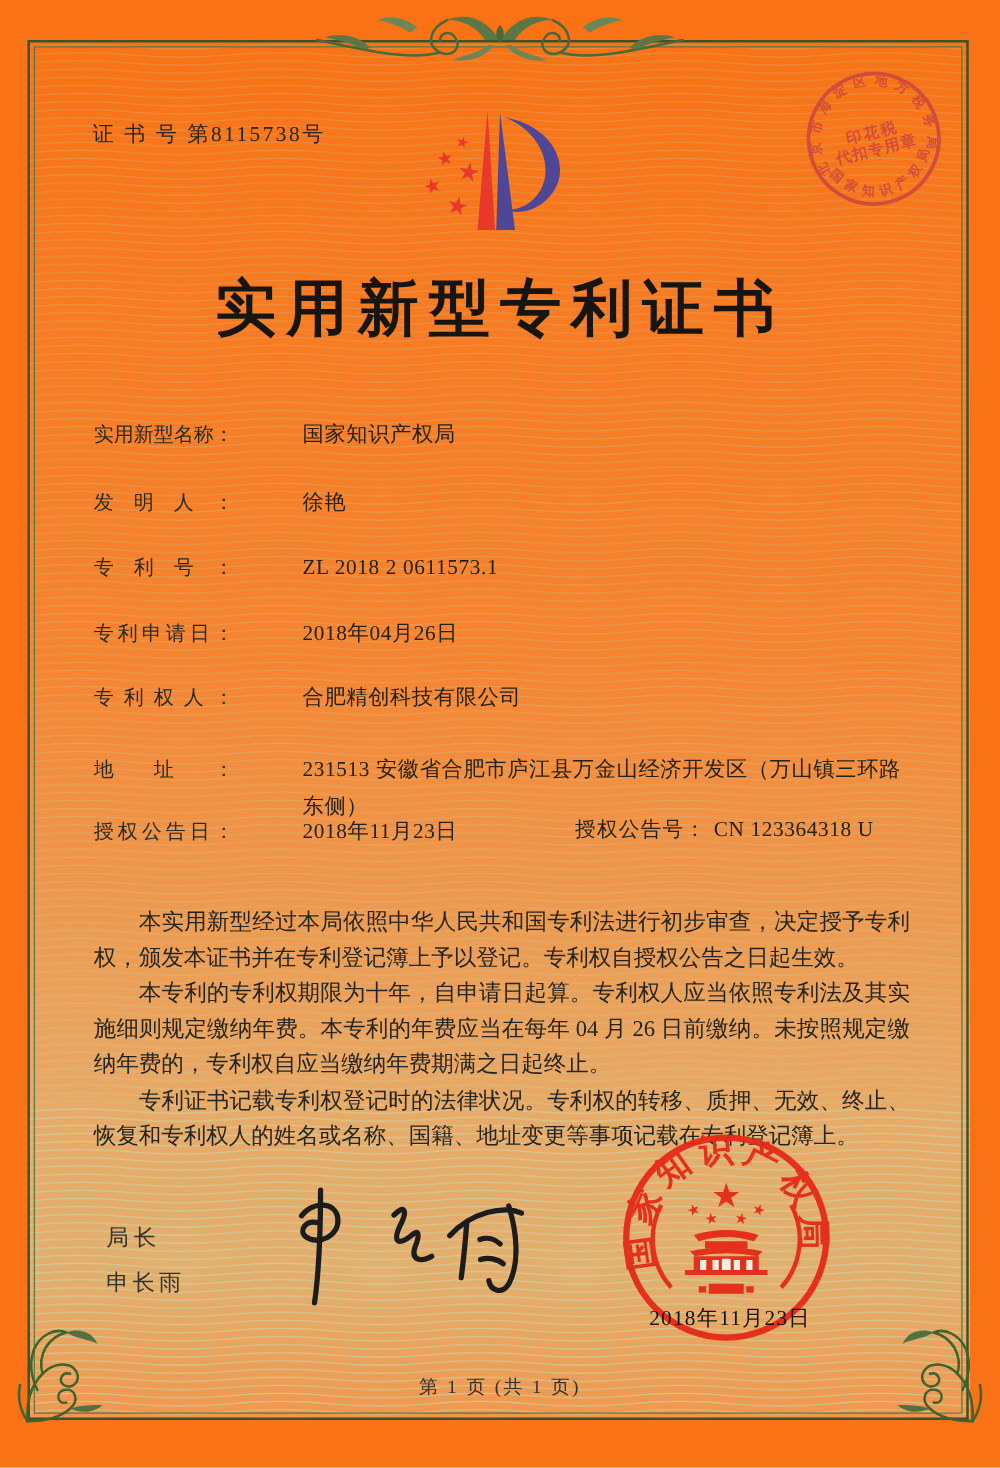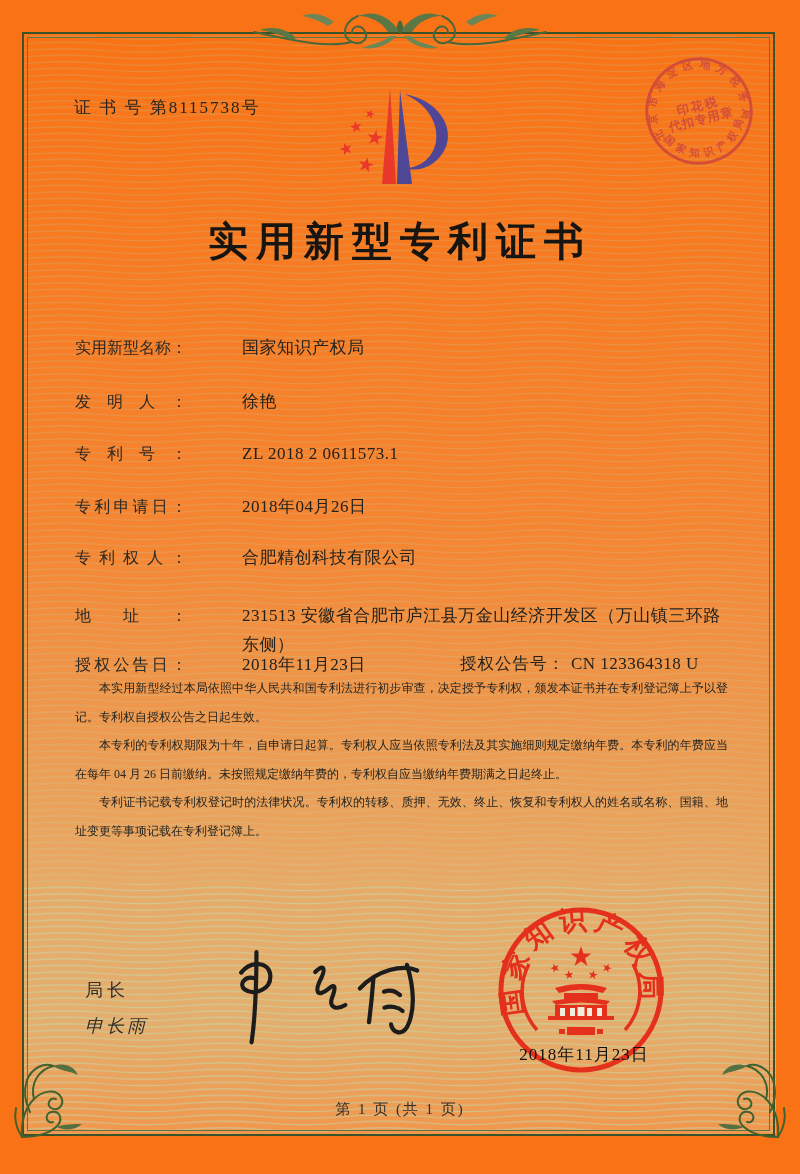--- a/index.html
+++ b/index.html
@@ -7,34 +7,34 @@
         font-family:"Liberation Serif","DejaVu Serif",serif;color:#24221e;overflow:hidden;}
   .tint{position:absolute;left:24px;top:34px;width:752px;height:1100px;pointer-events:none;
         background:linear-gradient(180deg,rgba(226,233,204,0) 0%,rgba(226,233,204,0.15) 45%,
         rgba(213,226,186,0.5) 78%,rgba(210,224,182,0.55) 90%,rgba(224,232,200,0.3) 100%);}
   .waves{position:absolute;left:24px;top:34px;pointer-events:none;}
   .frame{position:absolute;left:22px;top:32px;width:749px;height:1100px;border:2.5px solid #3a5329;}
   .frame::after{content:"";position:absolute;inset:3px;border:1px solid #5b7746;}
   .cert-no{position:absolute;left:74px;top:96px;font-size:17px;letter-spacing:2px;color:#262420;}
   .logo{position:absolute;left:326px;top:80px;}
   .tax-stamp{position:absolute;left:640px;top:52px;transform:rotate(-14deg);opacity:.92;}
-  .title{position:absolute;left:0;top:214px;width:100%;text-align:center;font-size:40px;
+  .title{position:absolute;left:0;top:214px;width:100%;text-align:center;font-size:49px;
          font-weight:700;letter-spacing:8px;color:#171511;}
   .row{position:absolute;left:75px;display:flex;align-items:baseline;gap:48px;}
   .flabel{display:inline-block;width:112px;font-size:16px;text-align:justify;text-align-last:justify;
           color:#2a2824;flex:none;margin-right:7px;}
   .fvalue{font-size:17px;color:#23211d;letter-spacing:.5px;}
   .addr .fvalue{max-width:492px;line-height:29px;}
   .grant-no{position:absolute;left:460px;top:653px;font-size:16.5px;}
   .grant-no .lab{letter-spacing:1px;margin-right:6px;}
-  .body-text{position:absolute;left:75px;top:674px;width:653px;font-size:12px;line-height:28.5px;
+  .body-text{position:absolute;left:75px;top:723px;width:653px;font-size:18px;line-height:28.5px;
              text-align:justify;color:#262420;}
   .body-text p{margin:0;text-indent:2em;}
   .director{position:absolute;left:85px;top:978px;font-size:18px;letter-spacing:4px;color:#33312c;}
-  .director-name{position:absolute;left:85px;top:1014px;font-size:18px;letter-spacing:3px;color:#33312c;font-style:italic;}
+  .director-name{position:absolute;left:85px;top:1014px;font-size:18px;letter-spacing:3px;color:#33312c;}
   .signature{position:absolute;left:212px;top:940px;transform:rotate(-2deg);}
   .seal{position:absolute;left:494px;top:903px;opacity:.95;}
   .seal-date{position:absolute;left:498px;top:1043px;width:172px;text-align:center;font-size:17px;
              letter-spacing:1px;color:#121110;}
   .footer{position:absolute;left:0;top:1100px;width:100%;text-align:center;font-size:15px;
           letter-spacing:2px;color:#33312c;}
   svg{display:block;}
 </style>
 </head>
 <body>

